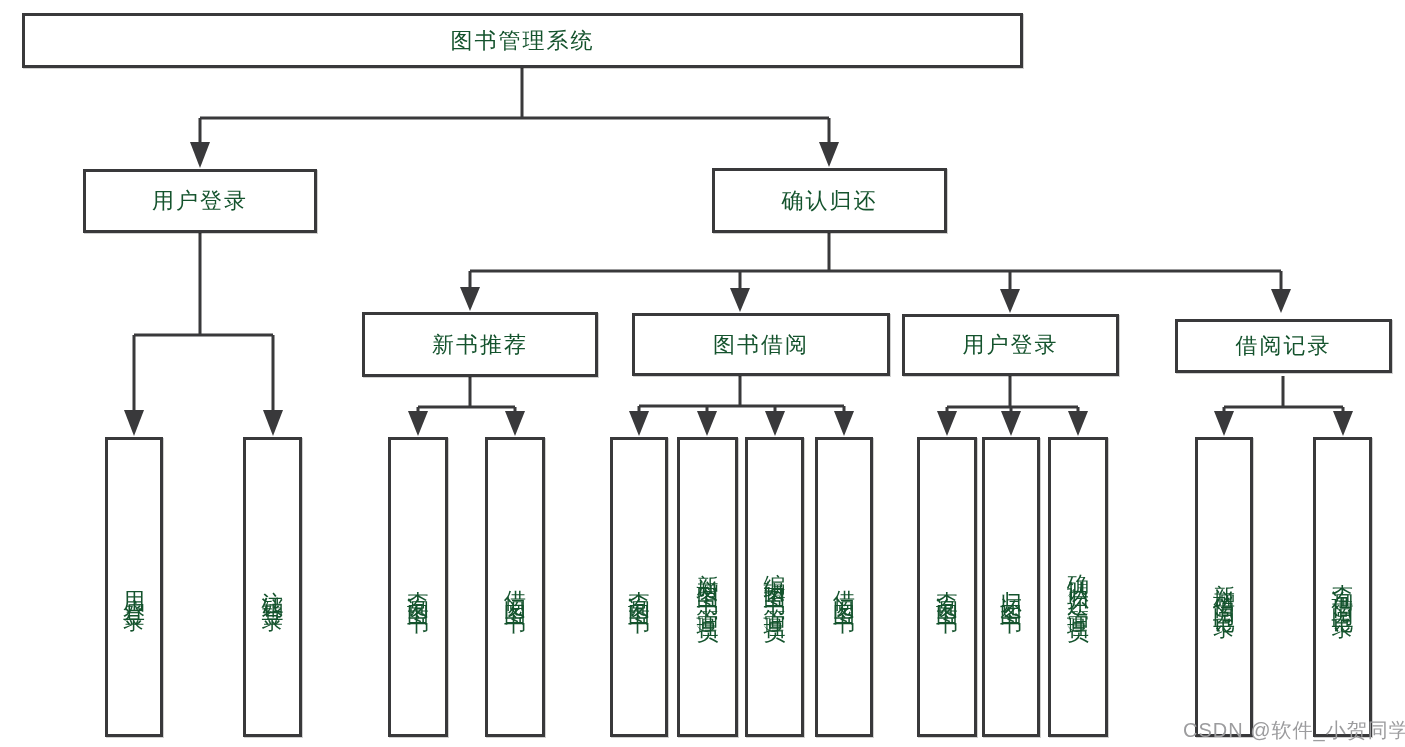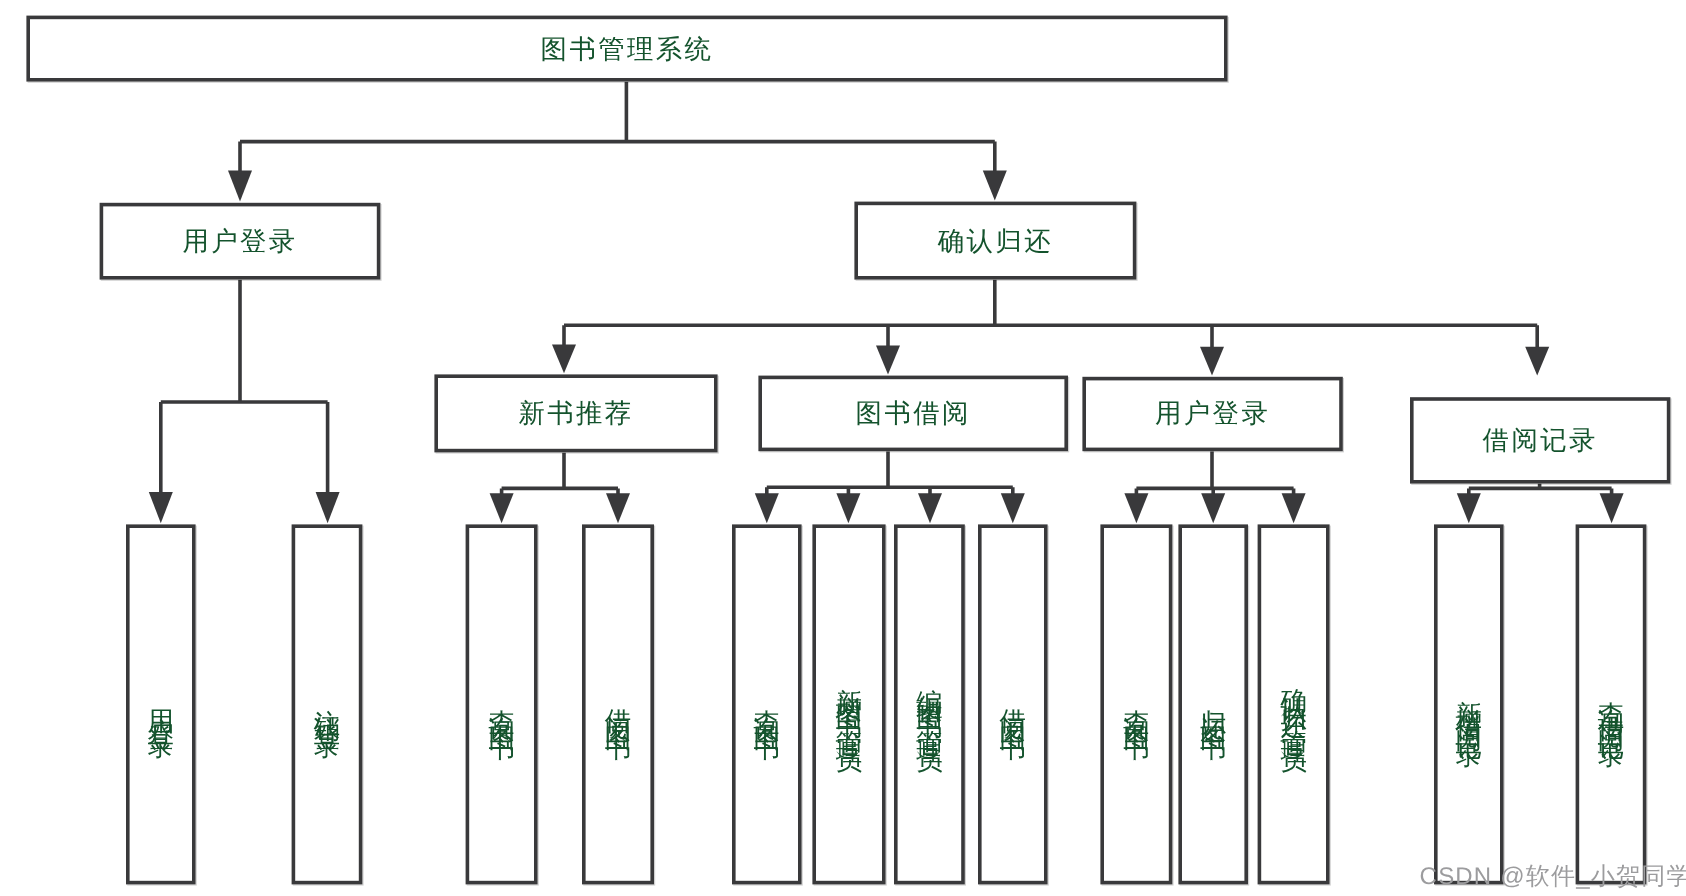--- a/index.html
+++ b/index.html
@@ -107,21 +107,21 @@
 
   <div class="node" style="left:362px;top:312px;width:236px;height:65px">
     <span>新书推荐</span>
   </div>
   <div class="node" style="left:632px;top:313px;width:258px;height:63px">
     <span>图书借阅</span>
   </div>
   <div class="node" style="left:902px;top:314px;width:217px;height:62px">
     <span>用户登录</span>
   </div>
-  <div class="node" style="left:1175px;top:331px;width:217px;height:72px">
+  <div class="node" style="left:1175px;top:319px;width:217px;height:54px">
     <span>借阅记录</span>
   </div>
 
   <div class="node vnode" style="left:105px;top:437px;width:58px;height:300px">
     <span>用户登录</span>
   </div>
   <div class="node vnode" style="left:243px;top:437px;width:59px;height:300px">
     <span>注销登录</span>
   </div>
 

